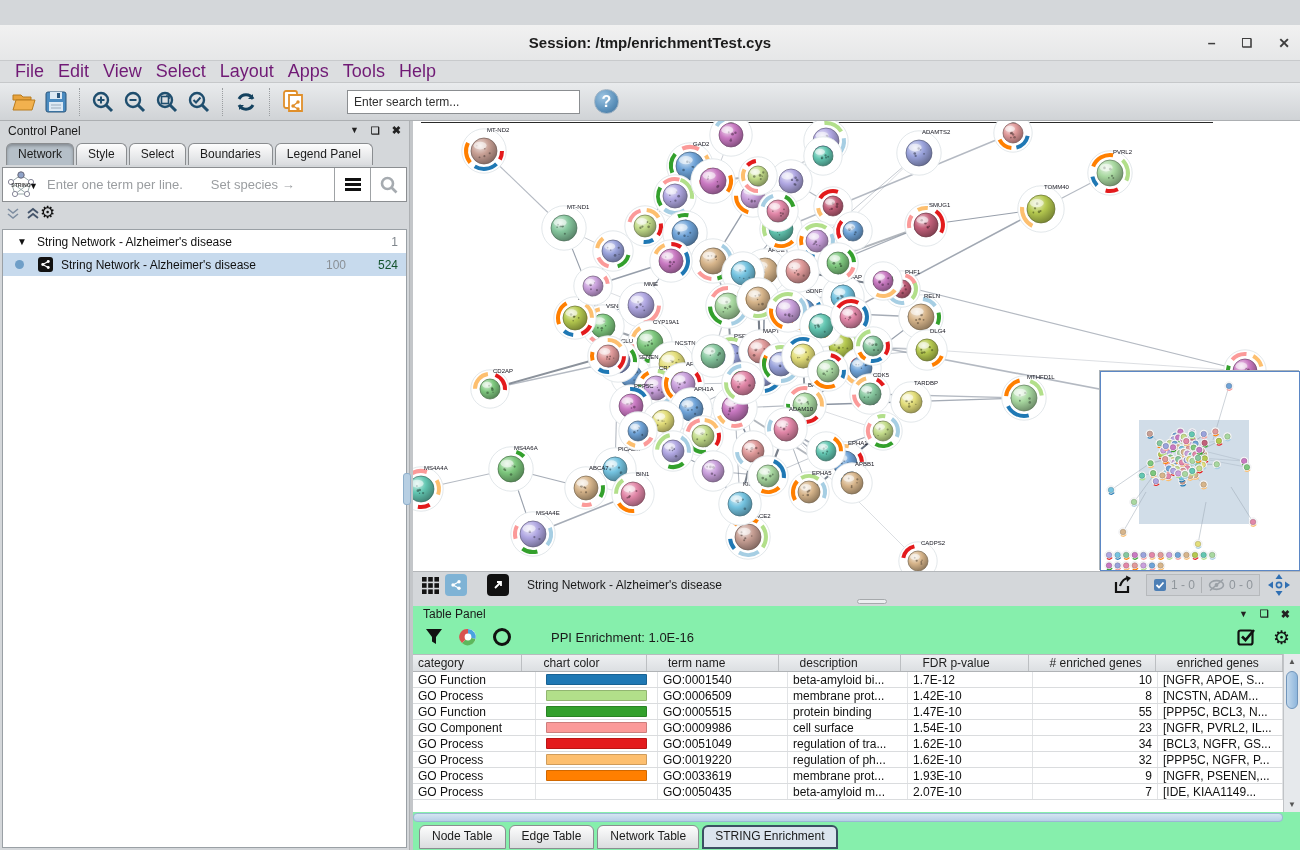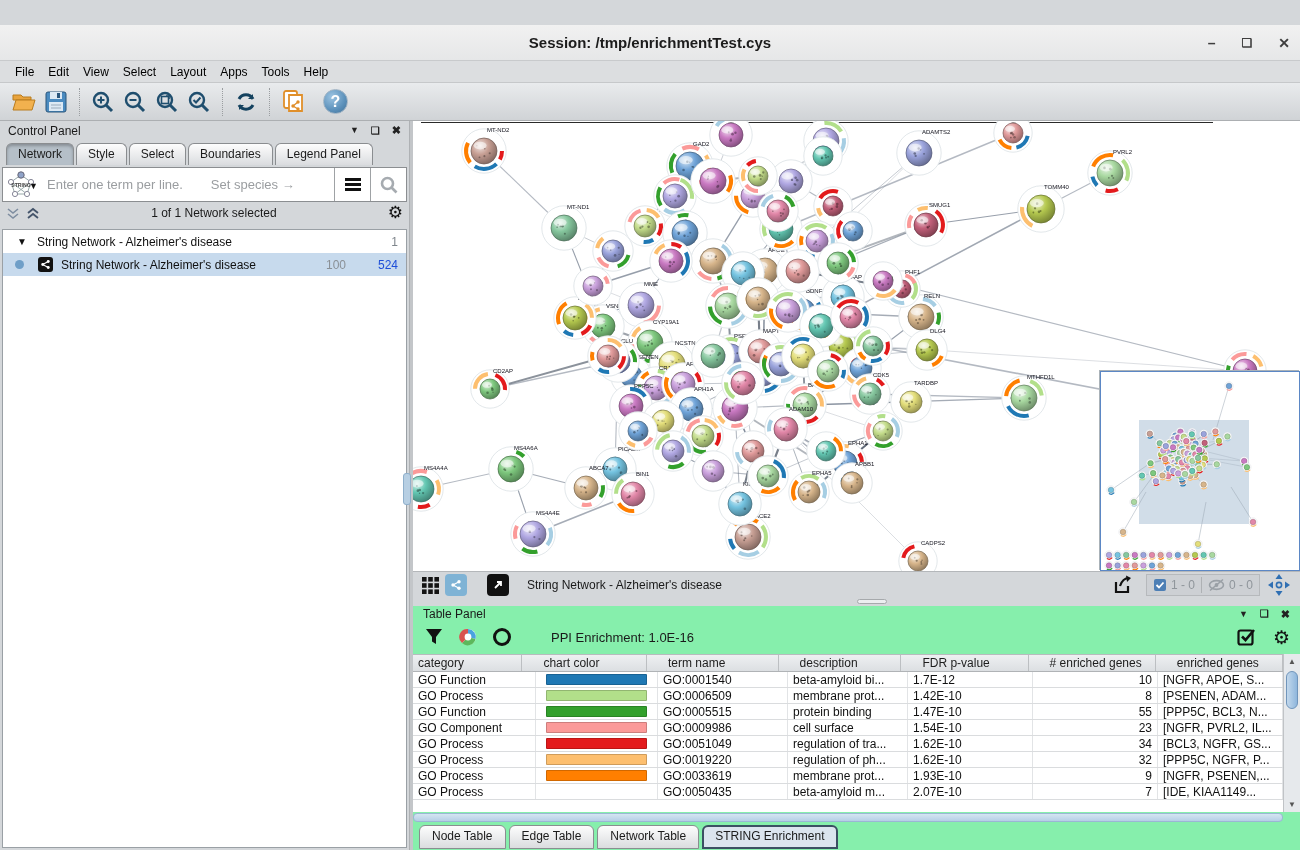--- a/index.html
+++ b/index.html
@@ -11,21 +11,21 @@
   .titlebar { position:absolute; top:0; left:0; right:0; height:36px;
     background:linear-gradient(#f1f1f1,#e6e7e8); border-bottom:1px solid #c8cacc;
     display:flex; align-items:center; justify-content:center; }
   .titlebar .title { font-size:15px; font-weight:bold; color:#1c1c1c; }
   .winctrls { position:absolute; right:10px; top:0; height:36px; display:flex; align-items:center; gap:26px; }
   .winctrls span { color:#3e3e3e; font-size:14px; font-weight:bold; cursor:default; line-height:1; }
 
   
   .menubar { position:absolute; top:36px; left:0; right:0; height:22px; background:#dcdee0;
     border-bottom:1px solid #c6c8ca; display:flex; align-items:center; padding-left:8px; }
-  .menubar .mi { font-size:12px; color:#000000; padding:2px 7px; }
+  .menubar .mi { font-size:18px; color:#701a75; padding:2px 7px; }
 
   
   .toolbar { position:absolute; top:58px; left:0; right:0; height:38px;
     background:linear-gradient(#e9ebed,#d0d3d6); border-bottom:1px solid #acafb2;
     display:flex; align-items:center; padding-left:8px; }
   .tbtn { width:30px; height:30px; display:flex; align-items:center; justify-content:center; margin:0 1px; }
   .tsep { width:1px; height:28px; margin:0 7px; border-left:1px dotted #9a9da0; }
   .searchfield { width:233px; height:24px; border:1px solid #8b8e91; background:#fff;
     font-size:12px; padding:0 6px; color:#333; margin-left:38px; font-family:"Liberation Sans",sans-serif; }
   .searchfield::placeholder { color:#2f2f2f; opacity:1; }
@@ -69,21 +69,21 @@
     border:1px solid #9aa0a5; }
   .trow { height:23px; display:flex; align-items:center; font-size:12px; color:#111; padding:0 8px; }
   .trow .tri { font-size:10px; color:#111; margin:0 10px 0 6px; }
   .trow .cnt { margin-left:auto; color:#7f868c; }
   .trow2 { height:23px; display:flex; align-items:center; font-size:12px; color:#111;
     background:#c7daed; padding:0 8px; }
   .bluedot { width:9px; height:9px; border-radius:50%; background:#6f9fc8; margin:0 14px 0 4px; }
   .shareicon { width:15px; height:15px; background:#111; border-radius:3px; display:flex;
     align-items:center; justify-content:center; margin-right:8px; }
   .trow2 .n1 { margin-left:auto; color:#8a9096; }
-  .trow2 .n2 { width:52px; text-align:right; color:#1d4ed8; }
+  .trow2 .n2 { width:52px; text-align:right; color:#14532d; }
 
   .vsplit { position:absolute; left:410px; top:0; bottom:0; width:3px; background:#c3c6c9; }
   .vgrip { position:absolute; left:403px; top:352px; width:8px; height:32px; background:#b7cfe3;
     border:1px solid #8fb0cc; border-radius:3px; z-index:5; }
 
   
   .rightpane { position:absolute; left:413px; right:0; top:0; bottom:0; }
   .canvas { position:absolute; top:0; left:0; right:0; height:450px; background:#fff; overflow:hidden; }
   .birdseye { position:absolute; right:0; bottom:0; width:200px; height:200px; background:#fff;
     border:1px solid #5b87c5; box-shadow:-1px -1px 0 #aab2b8; }
@@ -235,20 +235,21 @@
       <svg width="24" height="26" viewBox="0 0 24 26">
           <rect x="3" y="2" width="13" height="17" rx="2" fill="#fff" stroke="#e08f2a" stroke-width="1.8"></rect>
           <path d="M8 6 h13 v16 h-13 z" fill="#fff" stroke="#e08f2a" stroke-width="1.8"></path>
           <circle cx="12" cy="17" r="1.7" fill="#e08f2a"></circle>
           <circle cx="17" cy="13" r="1.7" fill="#e08f2a"></circle>
           <circle cx="17" cy="20" r="1.7" fill="#e08f2a"></circle>
           <line x1="12" y1="17" x2="17" y2="13" stroke="#e08f2a" stroke-width="1.4"></line>
           <line x1="12" y1="17" x2="17" y2="20" stroke="#e08f2a" stroke-width="1.4"></line>
         </svg>
     </div>
+    <input class="searchfield" placeholder="Enter search term..." style="">
     <div class="helpbtn">?</div>
   </div>
 
   <div class="content">
 
     <div class="leftpane">
       <div class="panelhead">
         <span class="ptitle">Control Panel</span>
         <span class="panelctrl">
           <span style="font-size:9px;">▼</span>
@@ -301,21 +302,20 @@
         </div>
       </div>
 
       <div class="netselbar">
         <svg width="14" height="14" viewBox="0 0 14 14">
             <path d="M2 3 l5 4 5-4 M2 8 l5 4 5-4" fill="none" stroke="#7e8da0" stroke-width="1.6"></path>
           </svg>
         <svg width="14" height="14" viewBox="0 0 14 14" style="margin-left:6px">
             <path d="M2 7 l5-4 5 4 M2 12 l5-4 5 4" fill="none" stroke="#44546a" stroke-width="1.8"></path>
           </svg>
-        <span class="txt">1 of 1 Network selected</span>
         <span class="gearglyph">⚙</span>
       </div>
 
       <div class="treelist">
         <div class="trow">
           <span class="tri">▼</span>
           <span>String Network - Alzheimer's disease</span>
           <span class="cnt">1</span>
         </div>
         <div class="trow2">
@@ -2844,21 +2844,21 @@
               </div>
               <div class="erow">
                 <div class="ecell" style="width: 123px;">GO Process</div>
                 <div class="ecell" style="width: 122px;">
                   <div class="cbar" style="background: rgb(178, 223, 138); border: 1px solid rgba(0, 0, 0, 0.18);"></div>
                 </div>
                 <div class="ecell" style="width: 130px;">GO:0006509</div>
                 <div class="ecell" style="width: 120px;">membrane prot...</div>
                 <div class="ecell" style="width: 125px;">1.42E-10</div>
                 <div class="ecell num" style="width: 125px;">8</div>
-                <div class="ecell" style="width: 125px;">[PSENEN, ADAM...</div>
+                <div class="ecell" style="width: 125px;">[NCSTN, ADAM...</div>
               </div>
               <div class="erow">
                 <div class="ecell" style="width: 123px;">GO Function</div>
                 <div class="ecell" style="width: 122px;">
                   <div class="cbar" style="background: rgb(51, 160, 44); border: 1px solid rgba(0, 0, 0, 0.18);"></div>
                 </div>
                 <div class="ecell" style="width: 130px;">GO:0005515</div>
                 <div class="ecell" style="width: 120px;">protein binding</div>
                 <div class="ecell" style="width: 125px;">1.47E-10</div>
                 <div class="ecell num" style="width: 125px;">55</div>

